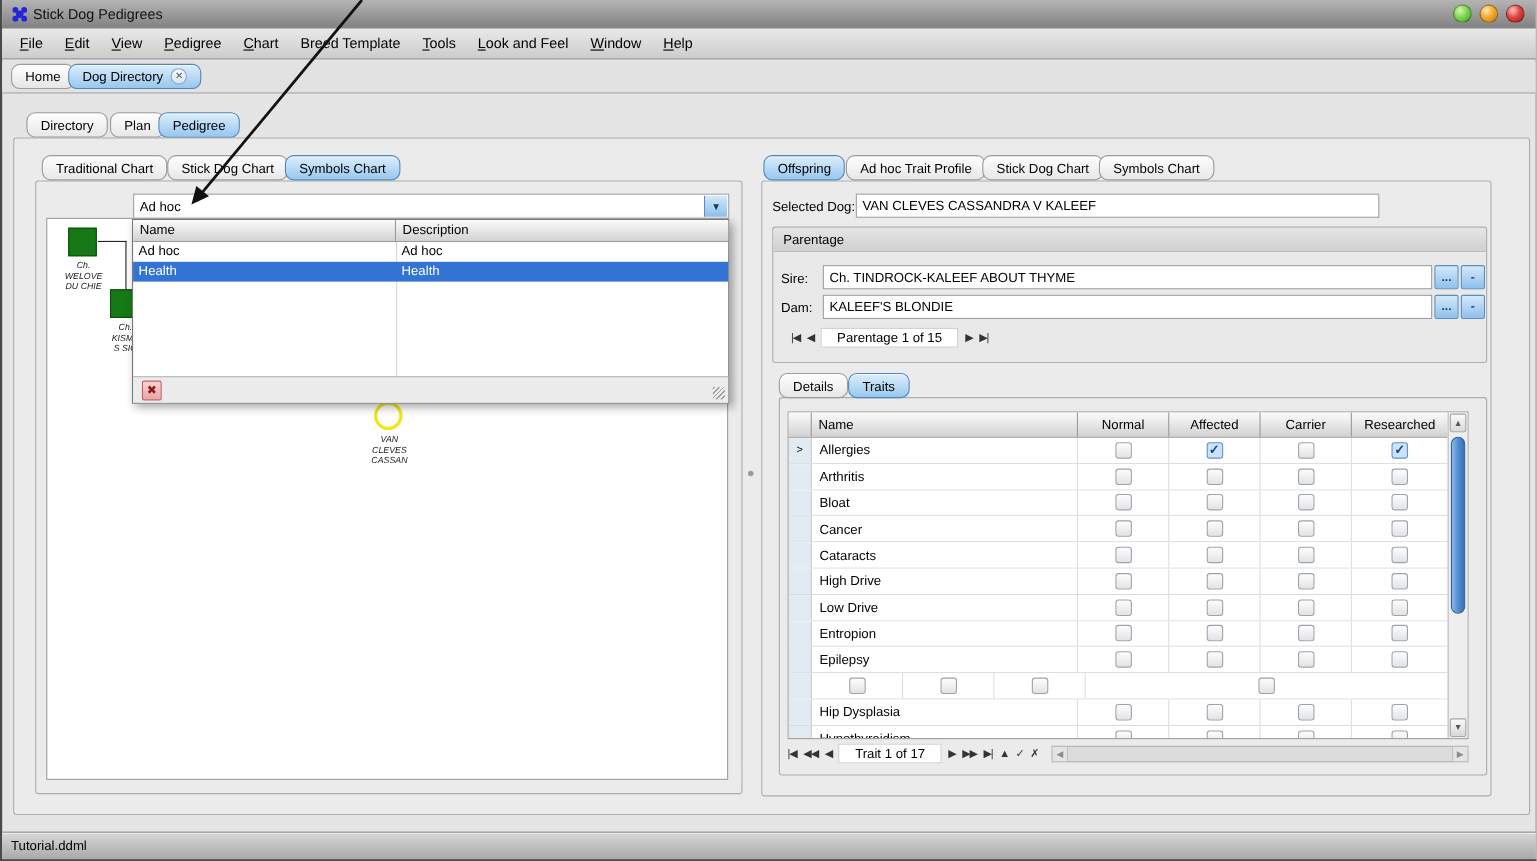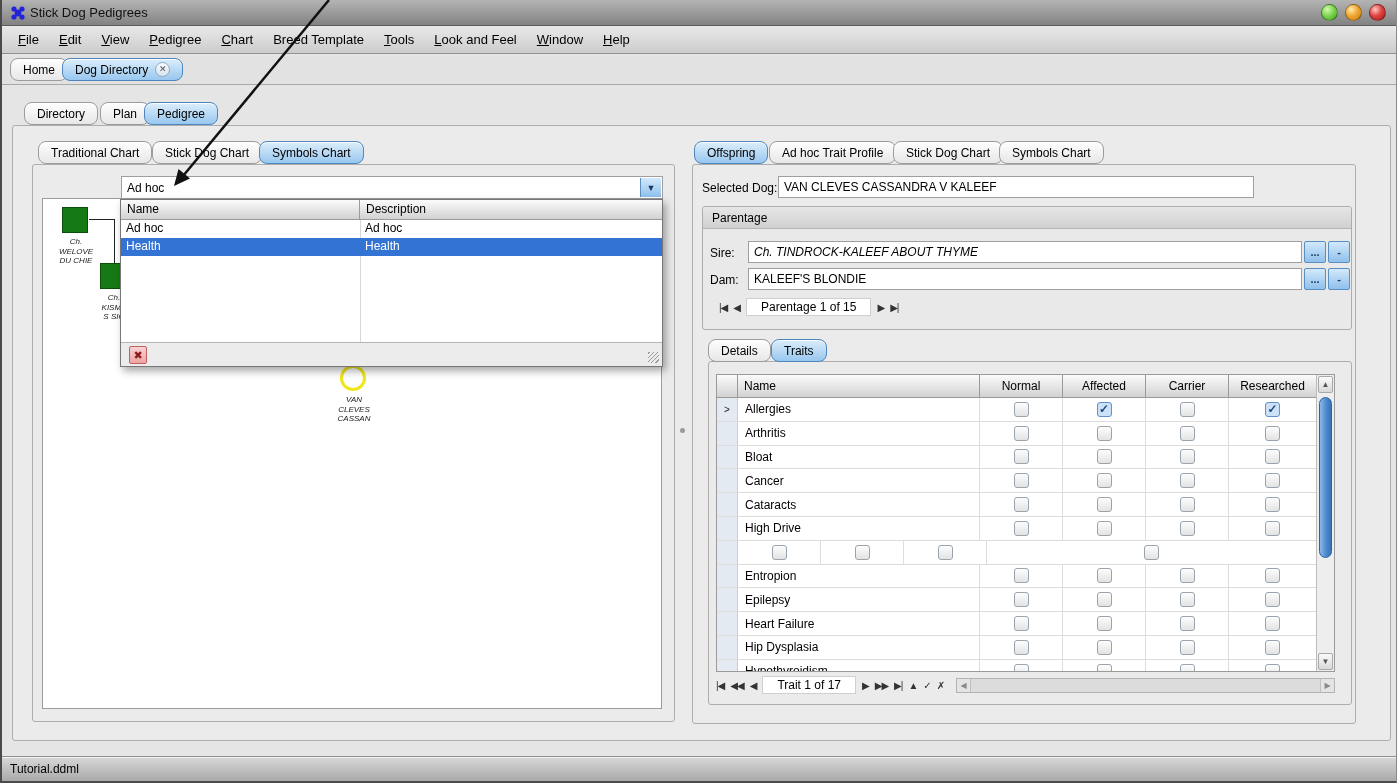--- a/index.html
+++ b/index.html
@@ -227,21 +227,21 @@
   <div class="group-box" style="left:690px; top:164px; width:664px; height:560px;"></div>
 
   <span class="label" style="left:700px; top:181px;">Selected Dog:</span>
   <div class="field" style="left:776px; top:176px; width:476px; height:22px;">
       <span>VAN CLEVES CASSANDRA V KALEEF</span>
     </div>
 
   <div class="group-box" style="left:700px; top:206px; width:650px; height:124px; background:#e9e9e9;">
     <div class="ptage-header"><span>Parentage</span></div>
     <span class="label" style="left:7px; top:39px;">Sire:</span>
-    <div class="field" style="left:45px; top:34px; width:554px; height:22px;font-style:italic;">
+    <div class="field" style="left:45px; top:34px; width:554px; height:22px;">
         <span>Ch. TINDROCK-KALEEF ABOUT THYME</span>
       </div>
     <div class="mini-btn" style="left:601px; top:34px;"><span>...</span></div>
     <div class="mini-btn" style="left:625px; top:34px;"><span>-</span></div>
     <span class="label" style="left:7px; top:66px;">Dam:</span>
     <div class="field" style="left:45px; top:61px; width:554px; height:22px;">
         <span>KALEEF'S BLONDIE</span>
       </div>
     <div class="mini-btn" style="left:601px; top:61px;"><span>...</span></div>
     <div class="mini-btn" style="left:625px; top:61px;"><span>-</span></div>
@@ -364,20 +364,21 @@
           </div>
           <div class="tcell w-c3">
             <span class="checkbox"></span>
           </div>
           <div class="tcell w-c4" style="border-right: none;">
             <span class="checkbox"></span>
           </div>
         </div>
         <div class="trow">
           <div class="tcell ind w-ind"></div>
+          <div class="tcell name w-name">Low Drive</div>
           <div class="tcell w-c1">
             <span class="checkbox"></span>
           </div>
           <div class="tcell w-c2">
             <span class="checkbox"></span>
           </div>
           <div class="tcell w-c3">
             <span class="checkbox"></span>
           </div>
           <div class="tcell w-c4" style="border-right: none;">
@@ -411,21 +412,20 @@
           </div>
           <div class="tcell w-c3">
             <span class="checkbox"></span>
           </div>
           <div class="tcell w-c4" style="border-right: none;">
             <span class="checkbox"></span>
           </div>
         </div>
         <div class="trow">
           <div class="tcell ind w-ind"></div>
-          <div class="tcell name w-name">Heart Failure</div>
           <div class="tcell w-c1">
             <span class="checkbox"></span>
           </div>
           <div class="tcell w-c2">
             <span class="checkbox"></span>
           </div>
           <div class="tcell w-c3">
             <span class="checkbox"></span>
           </div>
           <div class="tcell w-c4" style="border-right: none;">

